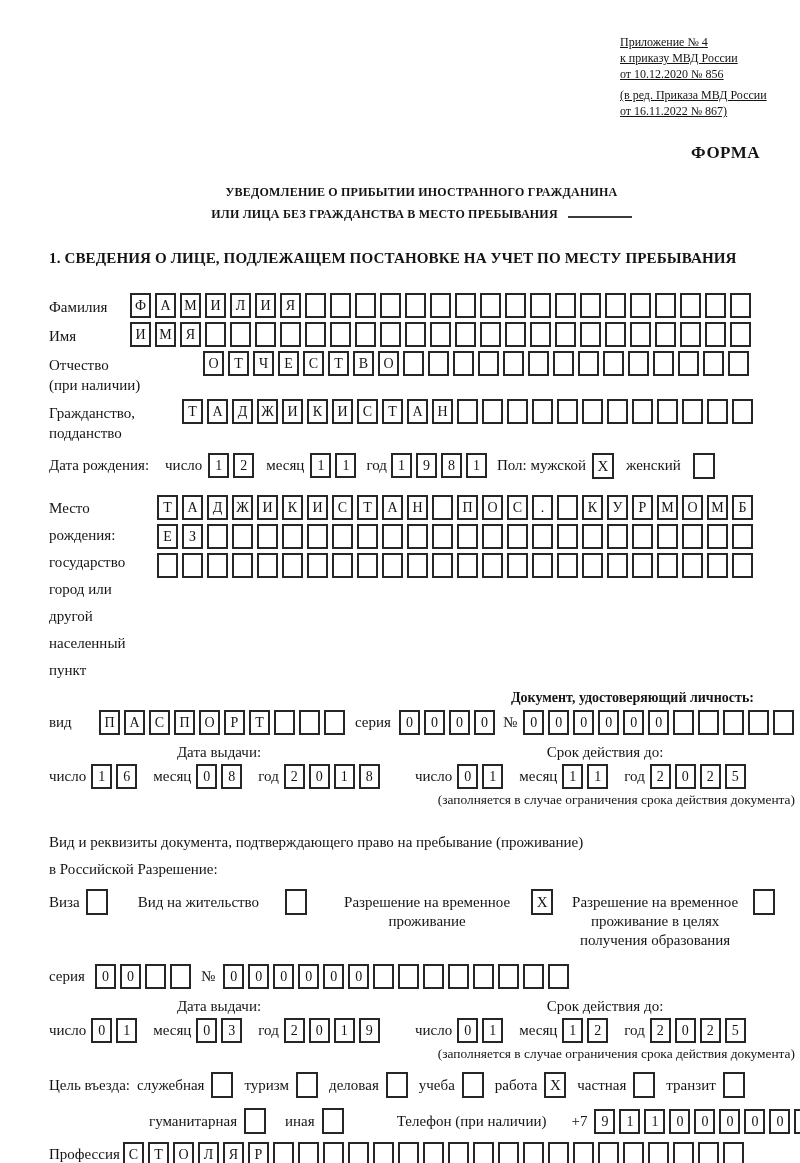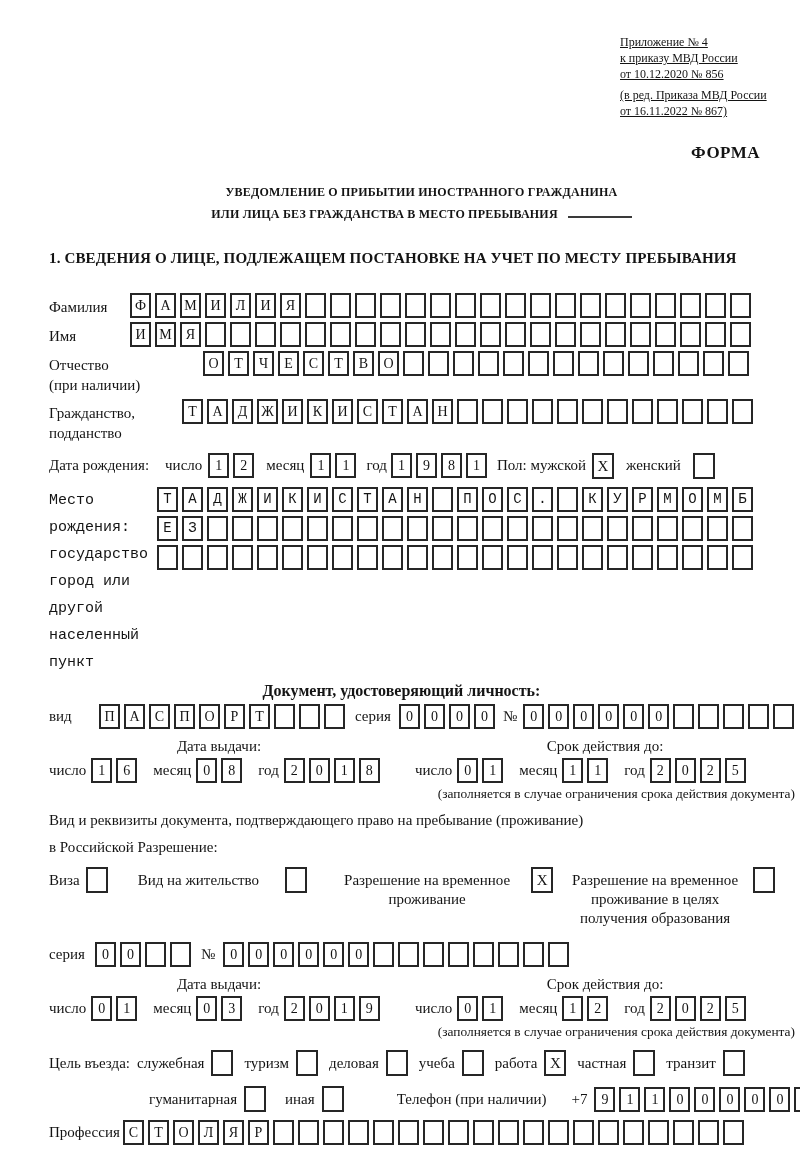--- a/index.html
+++ b/index.html
@@ -48,21 +48,21 @@
   .opt-lbl{line-height:19px;}
   .opt-center{text-align:center;}
   .plain{line-height:1.45;}
   .purpose-row{display:flex;align-items:center;margin-top:10px;flex-wrap:nowrap;}
   .purpose-row .plabel{margin-right:7px;flex:none;}
   .purpose-row .checkbox{margin-right:11px;}
   
   .lblcol{flex:none;line-height:26px;}
   .boxcol{flex:none;}
   .boxcol .boxes{display:flex;margin-bottom:4px;}
-  .id-heading{text-align:center;font-weight:bold;font-size:16px;margin-top:6px;margin-bottom:4px;padding-right:40px;}
+  .id-heading{text-align:right;font-weight:bold;font-size:14px;margin-top:6px;margin-bottom:4px;padding-right:40px;}
 </style>
 </head>
 <body>
 
 <div class="page">
 
   <div class="hdr">
     <div>Приложение № 4</div>
     <div>к приказу МВД России</div>
     <div>от 10.12.2020 № 856</div>
@@ -221,21 +221,21 @@
         <span class="cell">9</span>
         <span class="cell">8</span>
         <span class="cell">1</span>
       </span>
     <span class="inline-lbl" style="margin-left:6px;margin-right:6px;">Пол: мужской</span>
     <span class="checkbox">X</span>
     <span class="inline-lbl" style="margin-left:12px;margin-right:12px;">женский</span>
     <span class="checkbox"></span>
   </div>
 
-  <div class="form-row" style="margin-top:8px;font-family:Liberation Mono, monospace;">
+  <div class="form-row" style="margin-top:16px;">
     <span class="lblcol w108" style="line-height:27px;">
       <span>Место рождения:</span><br>
       <span>государство</span><br>
       <span>город или другой</span><br>
       <span>населенный пункт</span>
     </span>
     <span class="boxcol">
       <span class="boxes">
           <span class="cell">Т</span>
           <span class="cell">А</span>
@@ -397,21 +397,21 @@
             <span class="cell">2</span>
             <span class="cell">0</span>
             <span class="cell">2</span>
             <span class="cell">5</span>
           </span>
       </div>
       <div class="note">(заполняется в случае ограничения срока действия документа)</div>
     </div>
   </div>
 
-  <div class="plain" style="margin-top:8px;">Вид и реквизиты документа, подтверждающего право на пребывание (проживание)</div>
+  <div class="plain" style="margin-top:24px;">Вид и реквизиты документа, подтверждающего право на пребывание (проживание)</div>
   <div class="plain" style="margin-top:6px;">в Российской Разрешение:</div>
 
   <div class="res-opts">
     <span class="opt-lbl" style="padding-top:4px;">Виза</span>
     <span class="checkbox" style="margin-left:6px;"></span>
     <span class="opt-lbl" style="margin-left:30px;padding-top:4px;">Вид на жительство</span>
     <span class="checkbox" style="margin-left:26px;"></span>
     <span class="opt-lbl opt-center" style="margin-left:26px;width:188px;padding-top:4px;">Разрешение на временное проживание</span>
     <span class="checkbox" style="margin-left:10px;">X</span>
     <span class="opt-lbl opt-center" style="margin-left:14px;width:176px;padding-top:4px;">Разрешение на временное проживание в целях получения образования</span>

